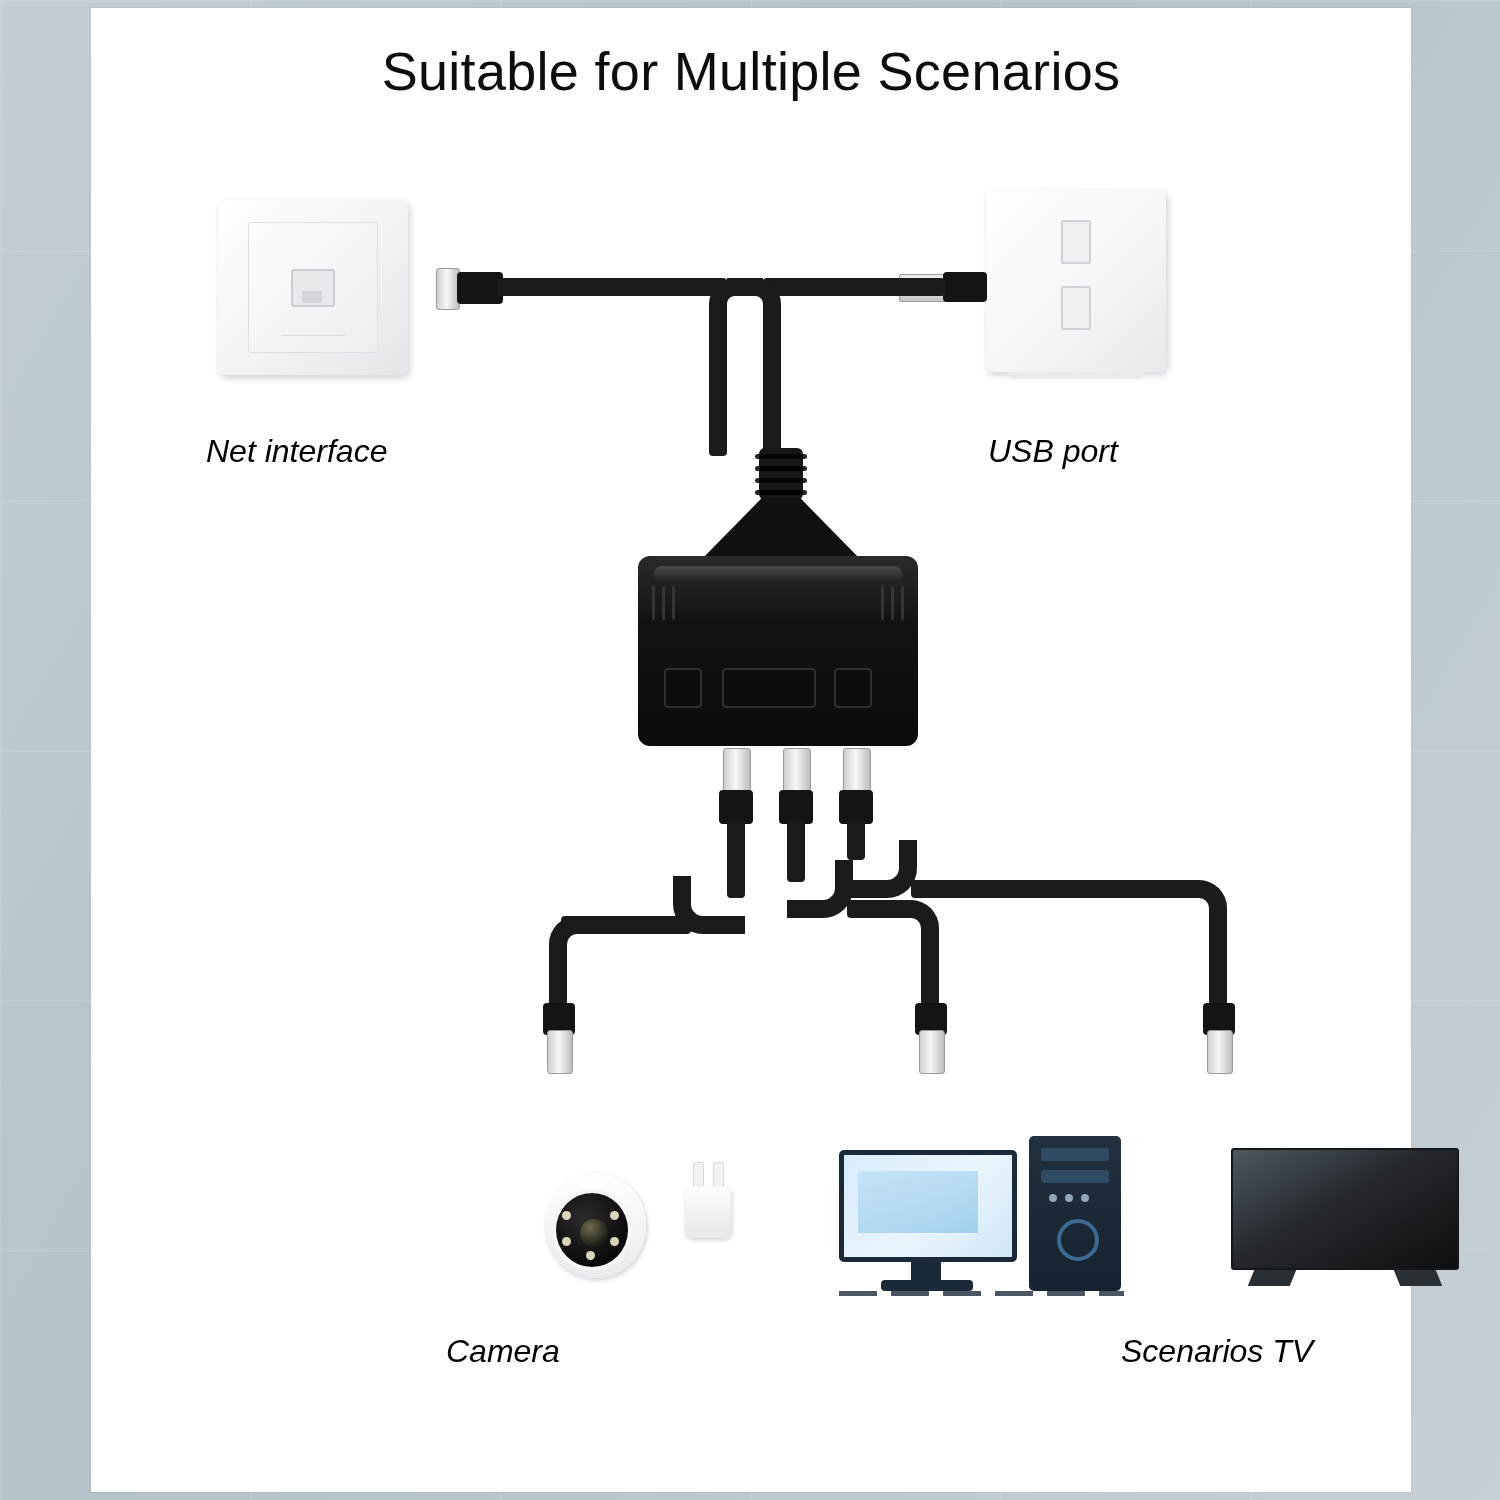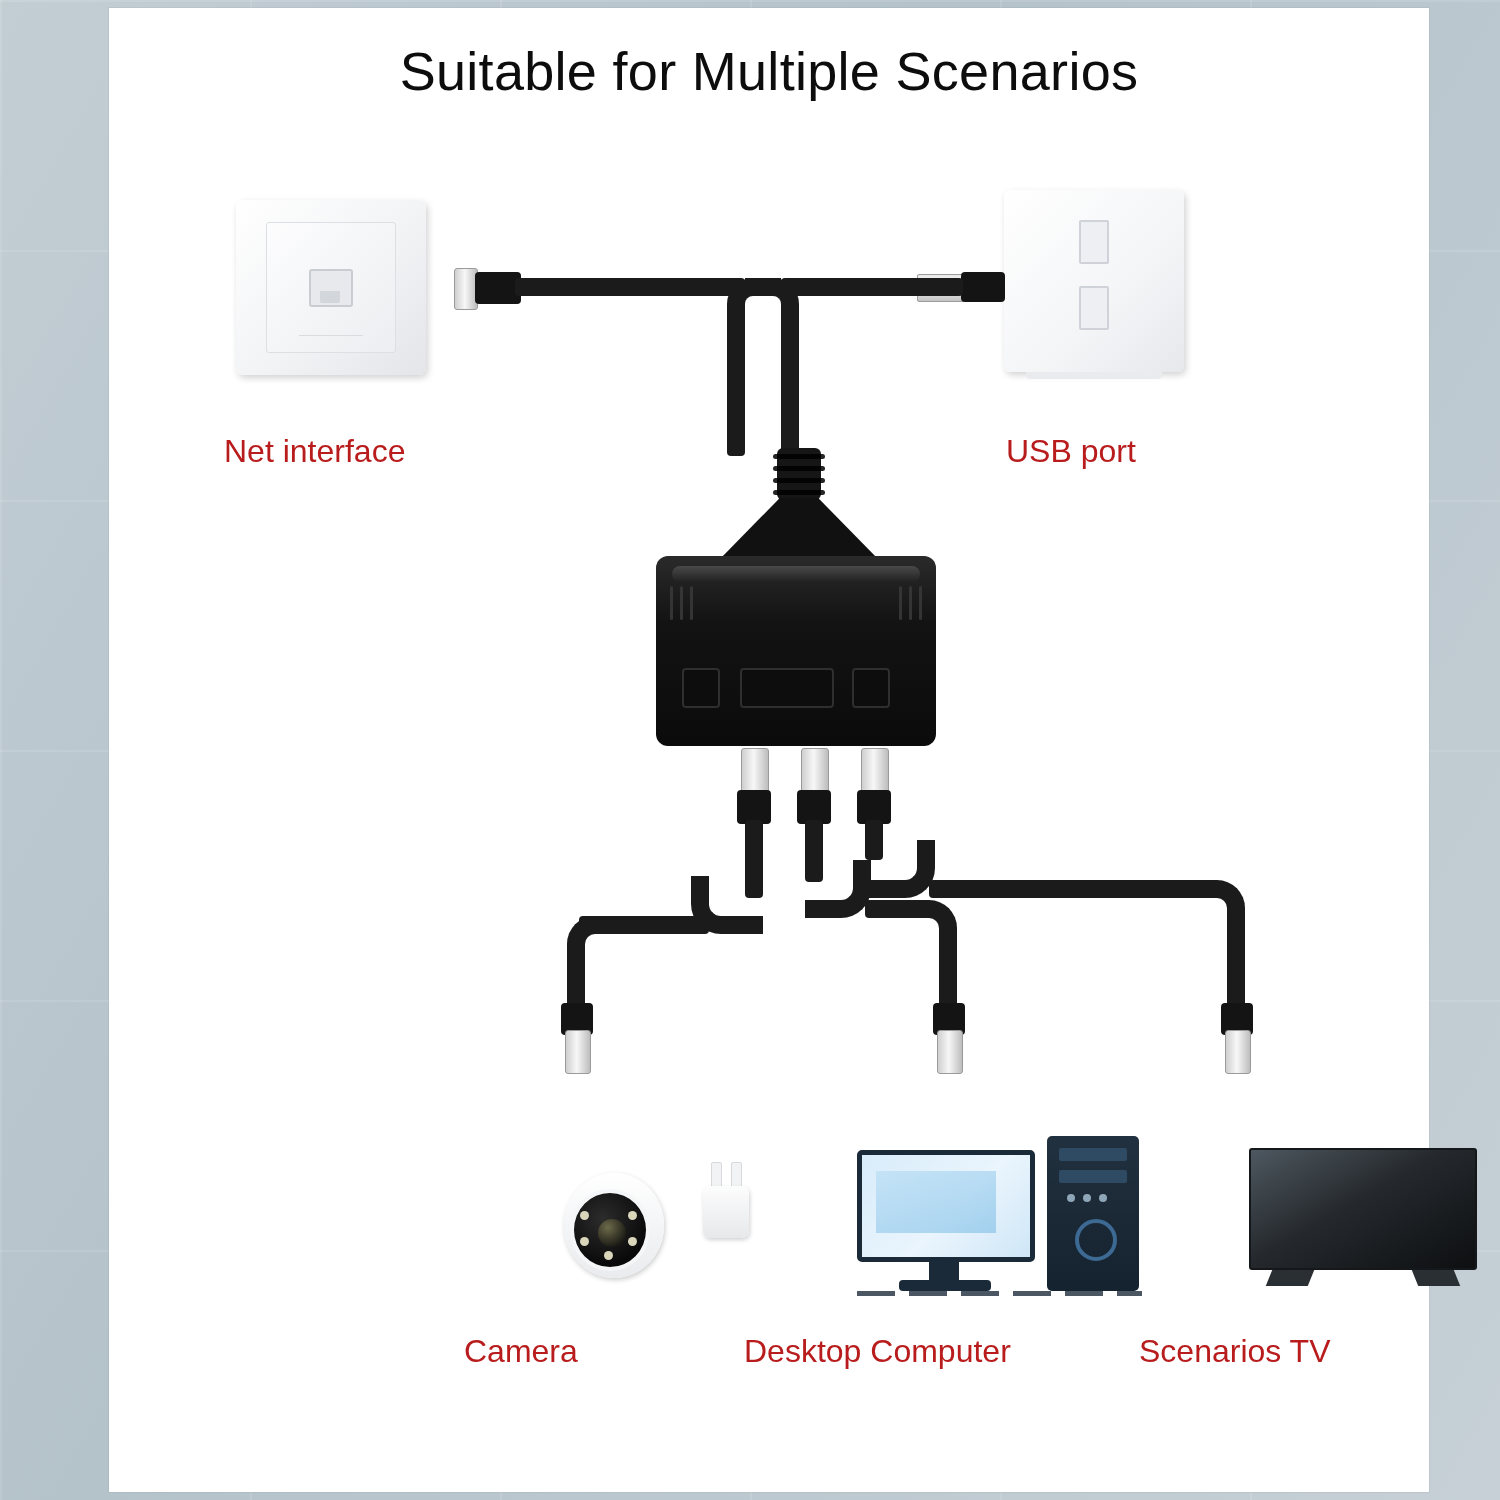--- a/index.html
+++ b/index.html
@@ -18,21 +18,21 @@
   .bg-tiles {
     position: absolute;
     inset: 0;
     background:
       linear-gradient(to right, rgba(255,255,255,0.10) 0 2px, transparent 2px 100%) 0 0/250px 100%,
       linear-gradient(to bottom, rgba(255,255,255,0.10) 0 2px, transparent 2px 100%) 0 0/100% 250px,
       linear-gradient(120deg, #c3ced4 0%, #b4c2ca 40%, #c6d0d6 100%);
   }
   .card {
     position: absolute;
-    left: 109px;
+    left: 91px;
     top: 8px;
     width: 1320px;
     height: 1484px;
     background: #ffffff;
     box-shadow: 0 0 0 1px rgba(0,0,0,0.04);
   }
   .title {
     position: absolute;
     left: 0;
     top: 32px;
@@ -47,22 +47,23 @@
     left: 0;
     top: 118px;
     width: 100%;
     text-align: center;
     font-size: 32px;
     color: #111;
   }
   .label {
     position: absolute;
     font-size: 30px;
-    color: #b91c1c;
+    color: #000000;
     white-space: nowrap;
+    font-style: italic;
   }
   .label.big {
     font-size: 32px;
   }
 
   
   .net-plate {
     position: absolute;
     left: 127px;
     top: 192px;
@@ -533,16 +534,15 @@
   </div>
   <div class="desk-shadow"></div>
 
   <div class="tv">
     <div class="panel"></div>
     <div class="leg l"></div>
     <div class="leg r"></div>
   </div>
 
   <div class="label big" style="left:355px; top:1325px;">Camera</div>
-  <div class="label big" style="left:635px; top:1325px;">Desktop Computer</div>
   <div class="label big" style="left:1030px; top:1325px;">Scenarios TV</div>
 
 </div>
 
 </body></html>

